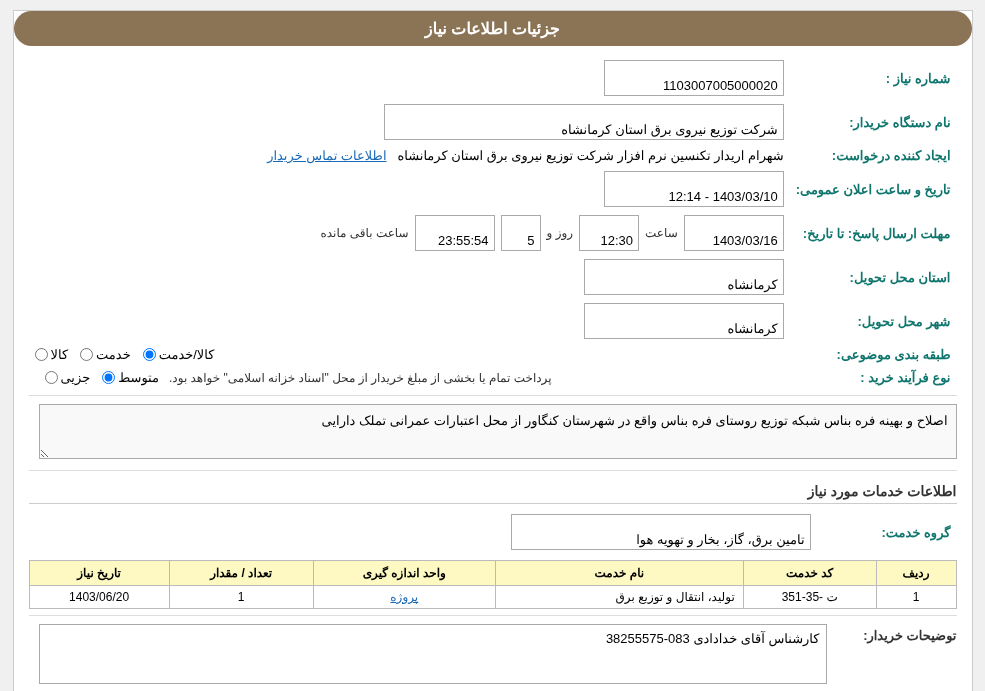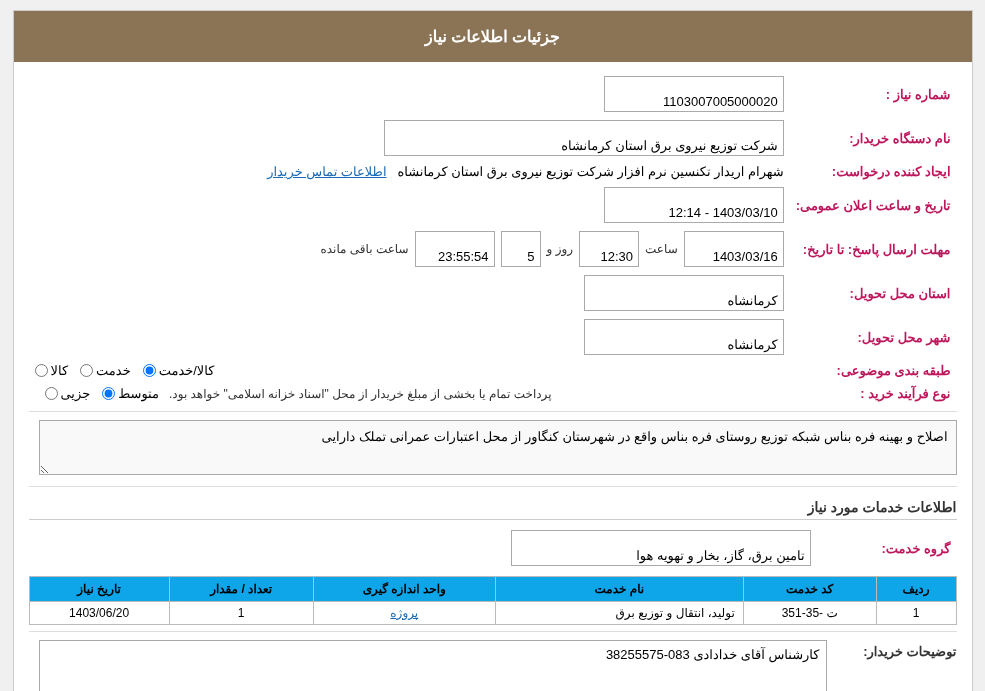--- a/index.html
+++ b/index.html
@@ -13,23 +13,24 @@
     .page-container {
       max-width: 960px;
       margin: 0 auto;
       background: #fff;
       border: 1px solid #ccc;
     }
     .page-header {
       background: #8B7355;
       color: #fff;
       text-align: center;
-      padding: 16px 0;
+      padding: 8px 0;
       font-size: 16px;
       font-weight: bold;
+      border-radius: 19px;
     }
     .content {
       padding: 10px 15px;
     }
     .section-title {
       font-weight: bold;
       color: #333;
       font-size: 14px;
       margin: 12px 0 6px 0;
       border-bottom: 1px solid #ccc;
@@ -39,21 +40,21 @@
       width: 100%;
       border-collapse: collapse;
     }
     .info-table td {
       padding: 4px 6px;
       vertical-align: middle;
     }
     .label-cell {
       text-align: right;
       font-weight: bold;
-      color: #be185d;
+      color: #0f766e;
       width: 140px;
       white-space: nowrap;
     }
     .value-cell {
       text-align: right;
     }
     .input-box {
       border: 1px solid #aaa;
       background: #fff;
       padding: 17px 5px;
@@ -114,21 +115,21 @@
       font-family: Tahoma, Arial, sans-serif;
       resize: vertical;
     }
     .services-table {
       width: 100%;
       border-collapse: collapse;
       margin-top: 6px;
       font-size: 12px;
     }
     .services-table th {
-      background: #0ea5e9;
+      background: #fef9c3;
       border: 1px solid #bbb;
       padding: 5px 8px;
       text-align: center;
       font-weight: bold;
     }
     .services-table td {
       border: 1px solid #bbb;
       padding: 4px 8px;
       text-align: center;
     }

